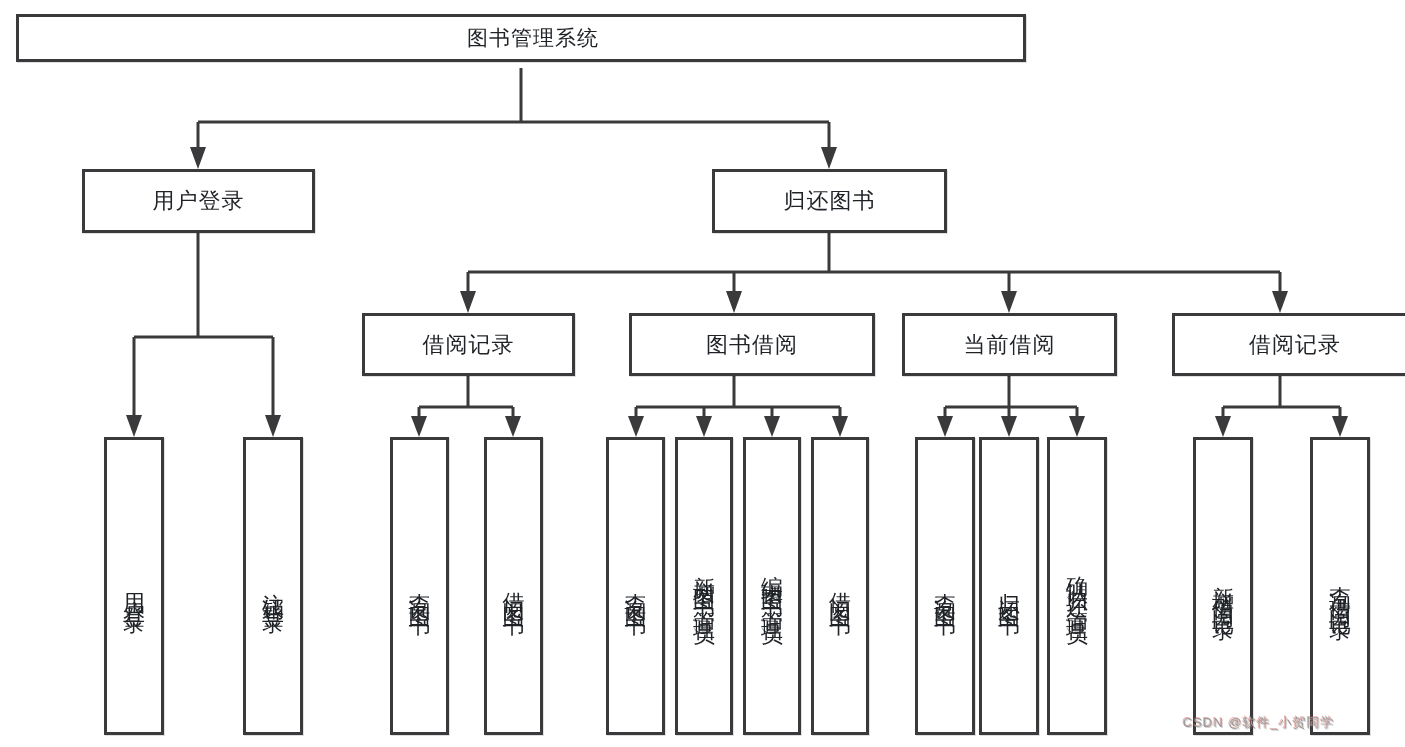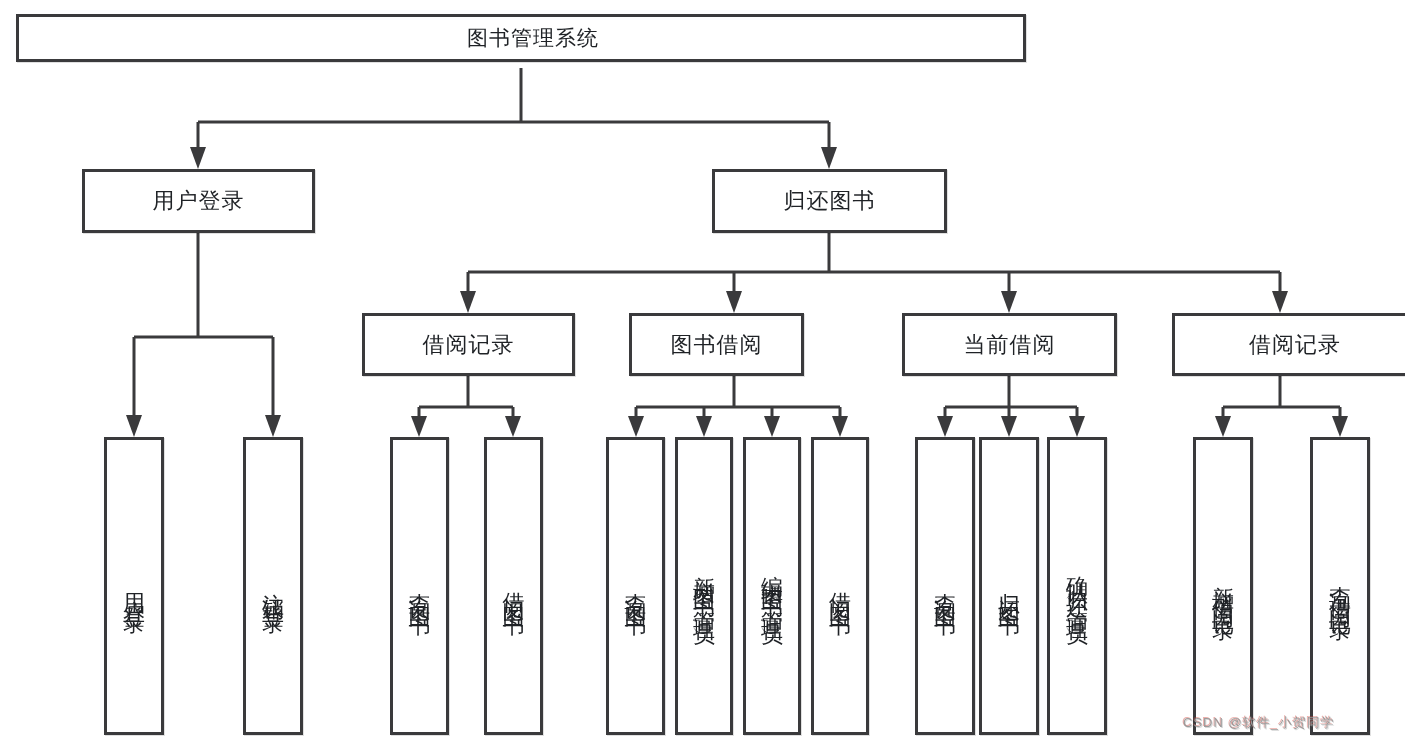--- a/index.html
+++ b/index.html
@@ -106,21 +106,21 @@
       <polygon points="1332,416 1348,416 1340,437"></polygon>
     </g>
   </svg>
 
   <div class="node hbox root" style="left:16px; top:14px; width:1010px; height:48px;padding-left:24px;">图书管理系统</div>
 
   <div class="node hbox" style="left:82px; top:169px; width:233px; height:64px;">用户登录</div>
   <div class="node hbox" style="left:712px; top:169px; width:235px; height:64px;">归还图书</div>
 
   <div class="node hbox" style="left:362px; top:313px; width:213px; height:63px;">借阅记录</div>
-  <div class="node hbox" style="left:629px; top:313px; width:175px; height:63px;">图书借阅</div>
+  <div class="node hbox" style="left:629px; top:313px; width:246px; height:63px;">图书借阅</div>
   <div class="node hbox" style="left:902px; top:313px; width:215px; height:63px;font-family:Liberation Mono, monospace;">当前借阅</div>
   <div class="node hbox" style="left:1172px; top:313px; width:246px; height:63px;">借阅记录</div>
 
   <div class="node vbox" style="left:104px; top:437px; width:60px; height:298px;">用户登录</div>
   <div class="node vbox" style="left:243px; top:437px; width:60px; height:298px;">注销登录</div>
 
   <div class="node vbox" style="left:390px; top:437px; width:59px; height:298px;">查询图书</div>
   <div class="node vbox" style="left:484px; top:437px; width:59px; height:298px;">借阅图书</div>
 
   <div class="node vbox" style="left:606px; top:437px; width:59px; height:298px;">查询图书</div>

